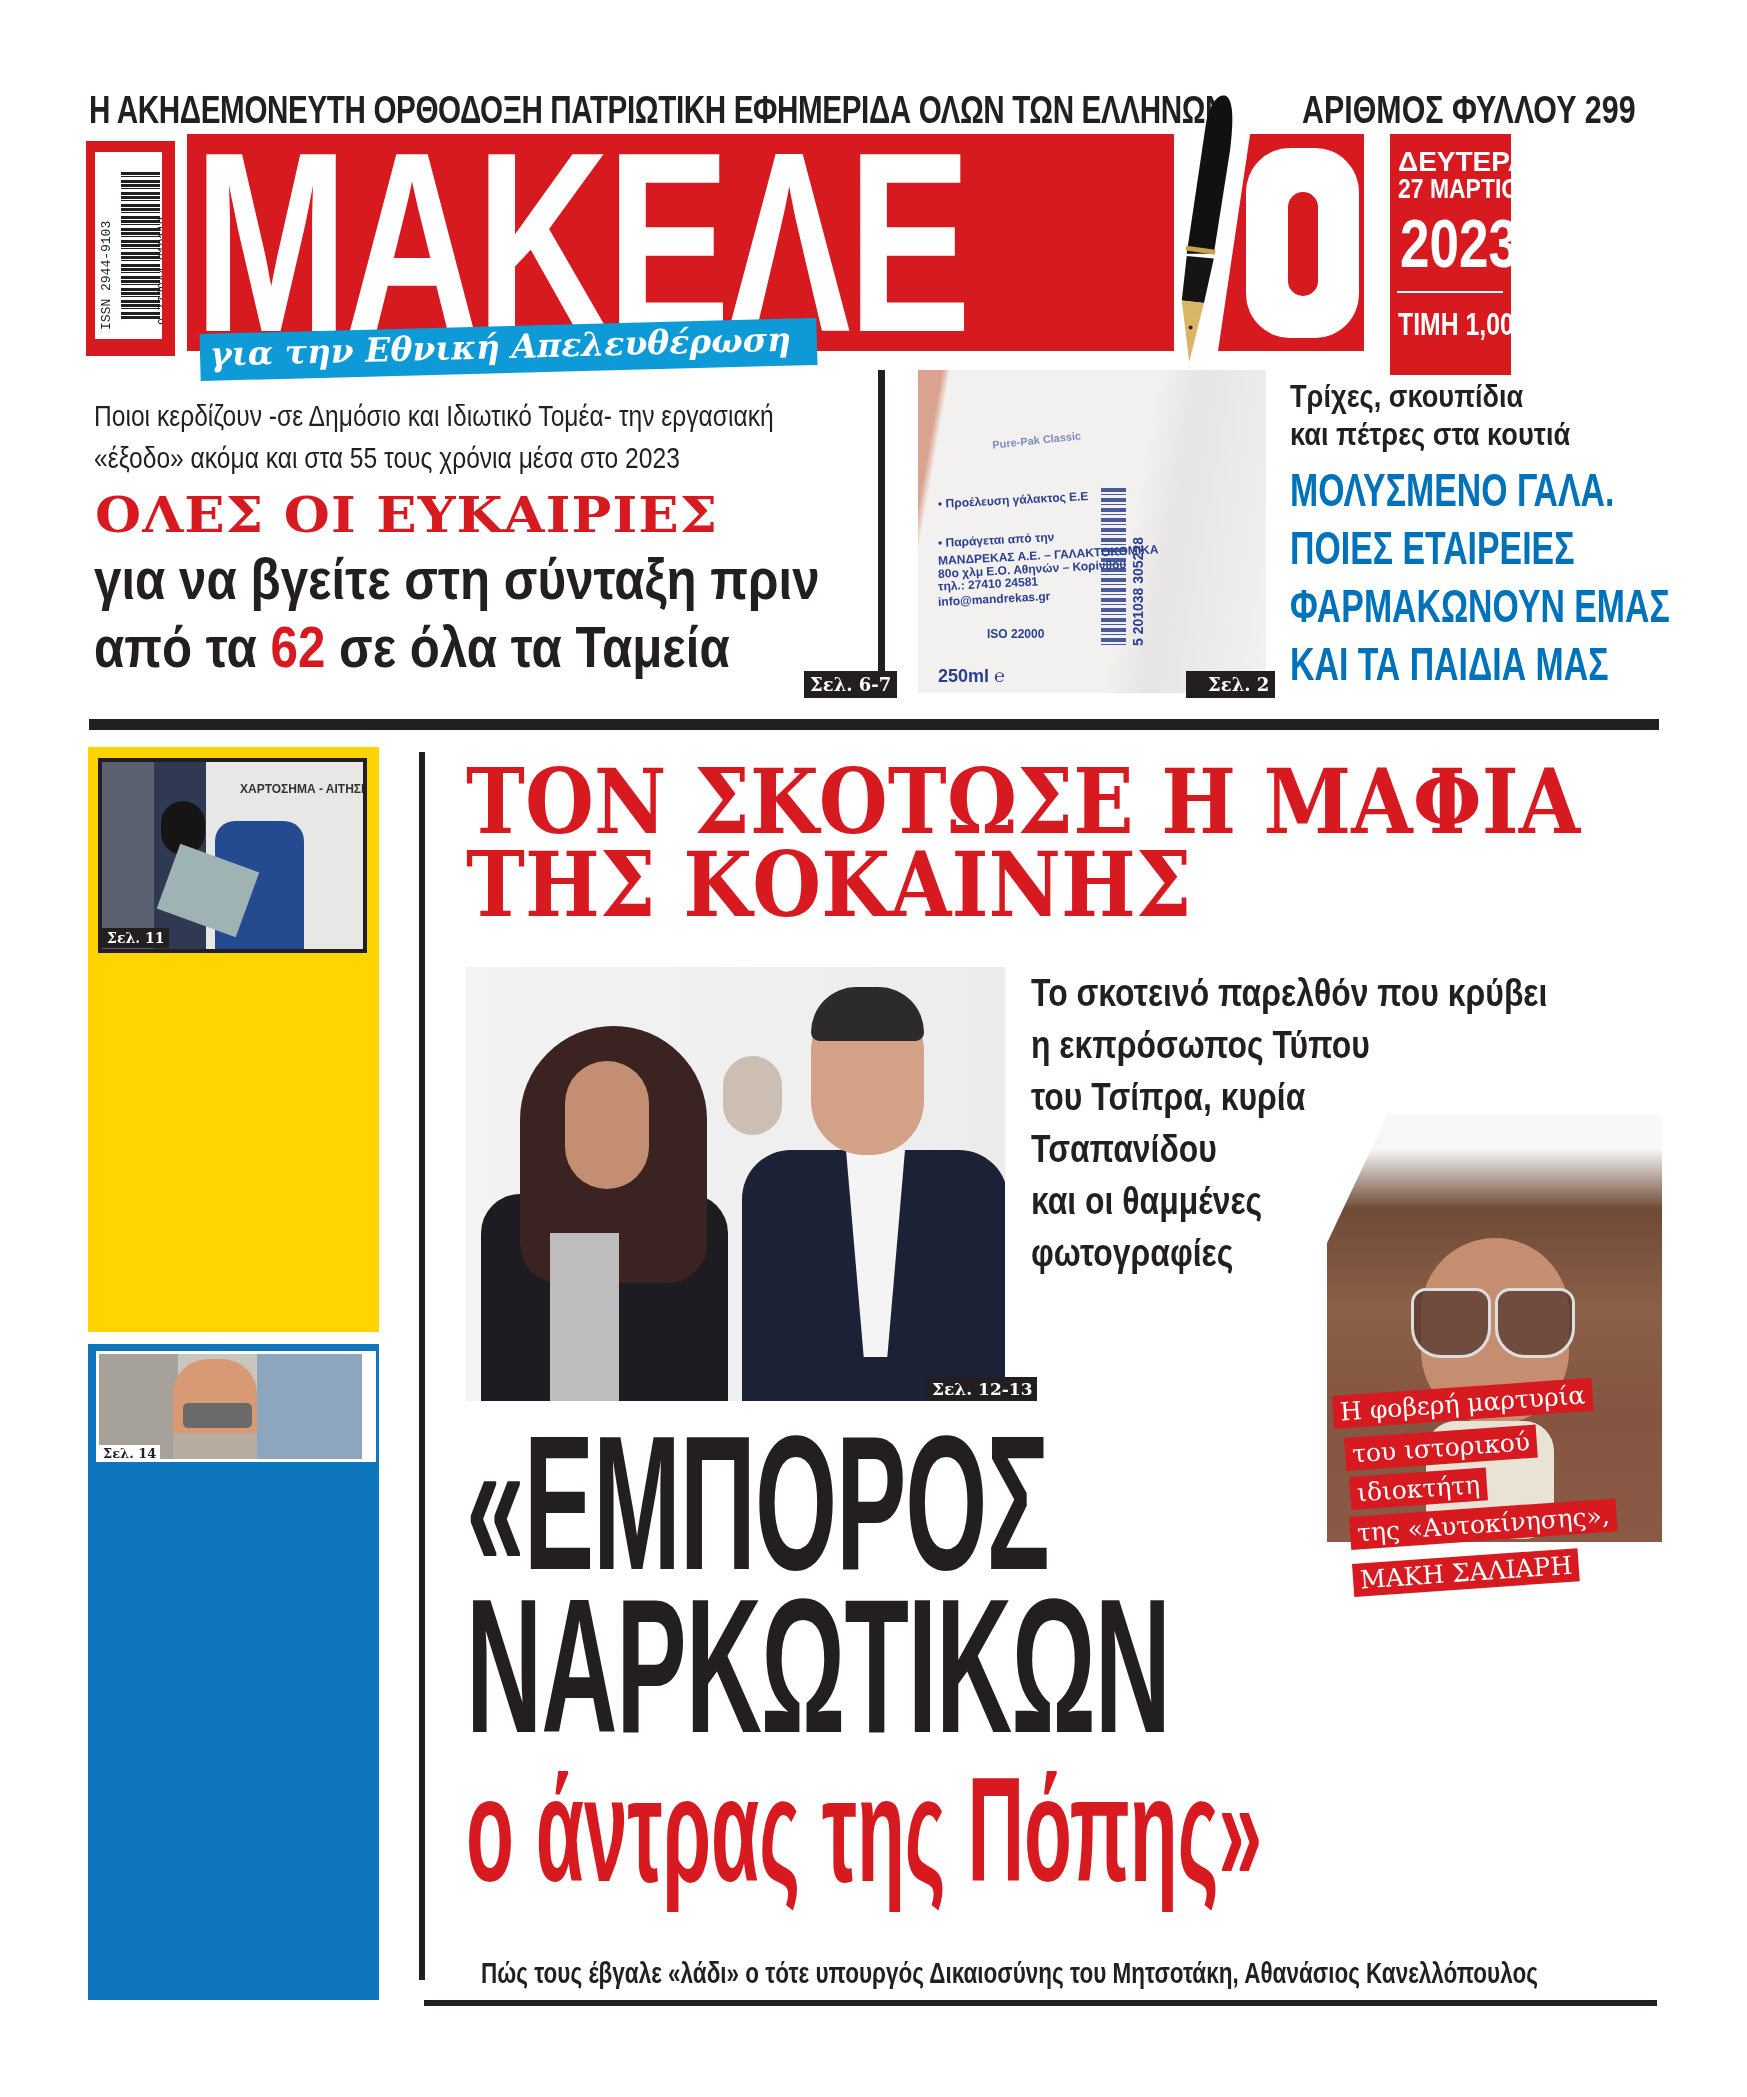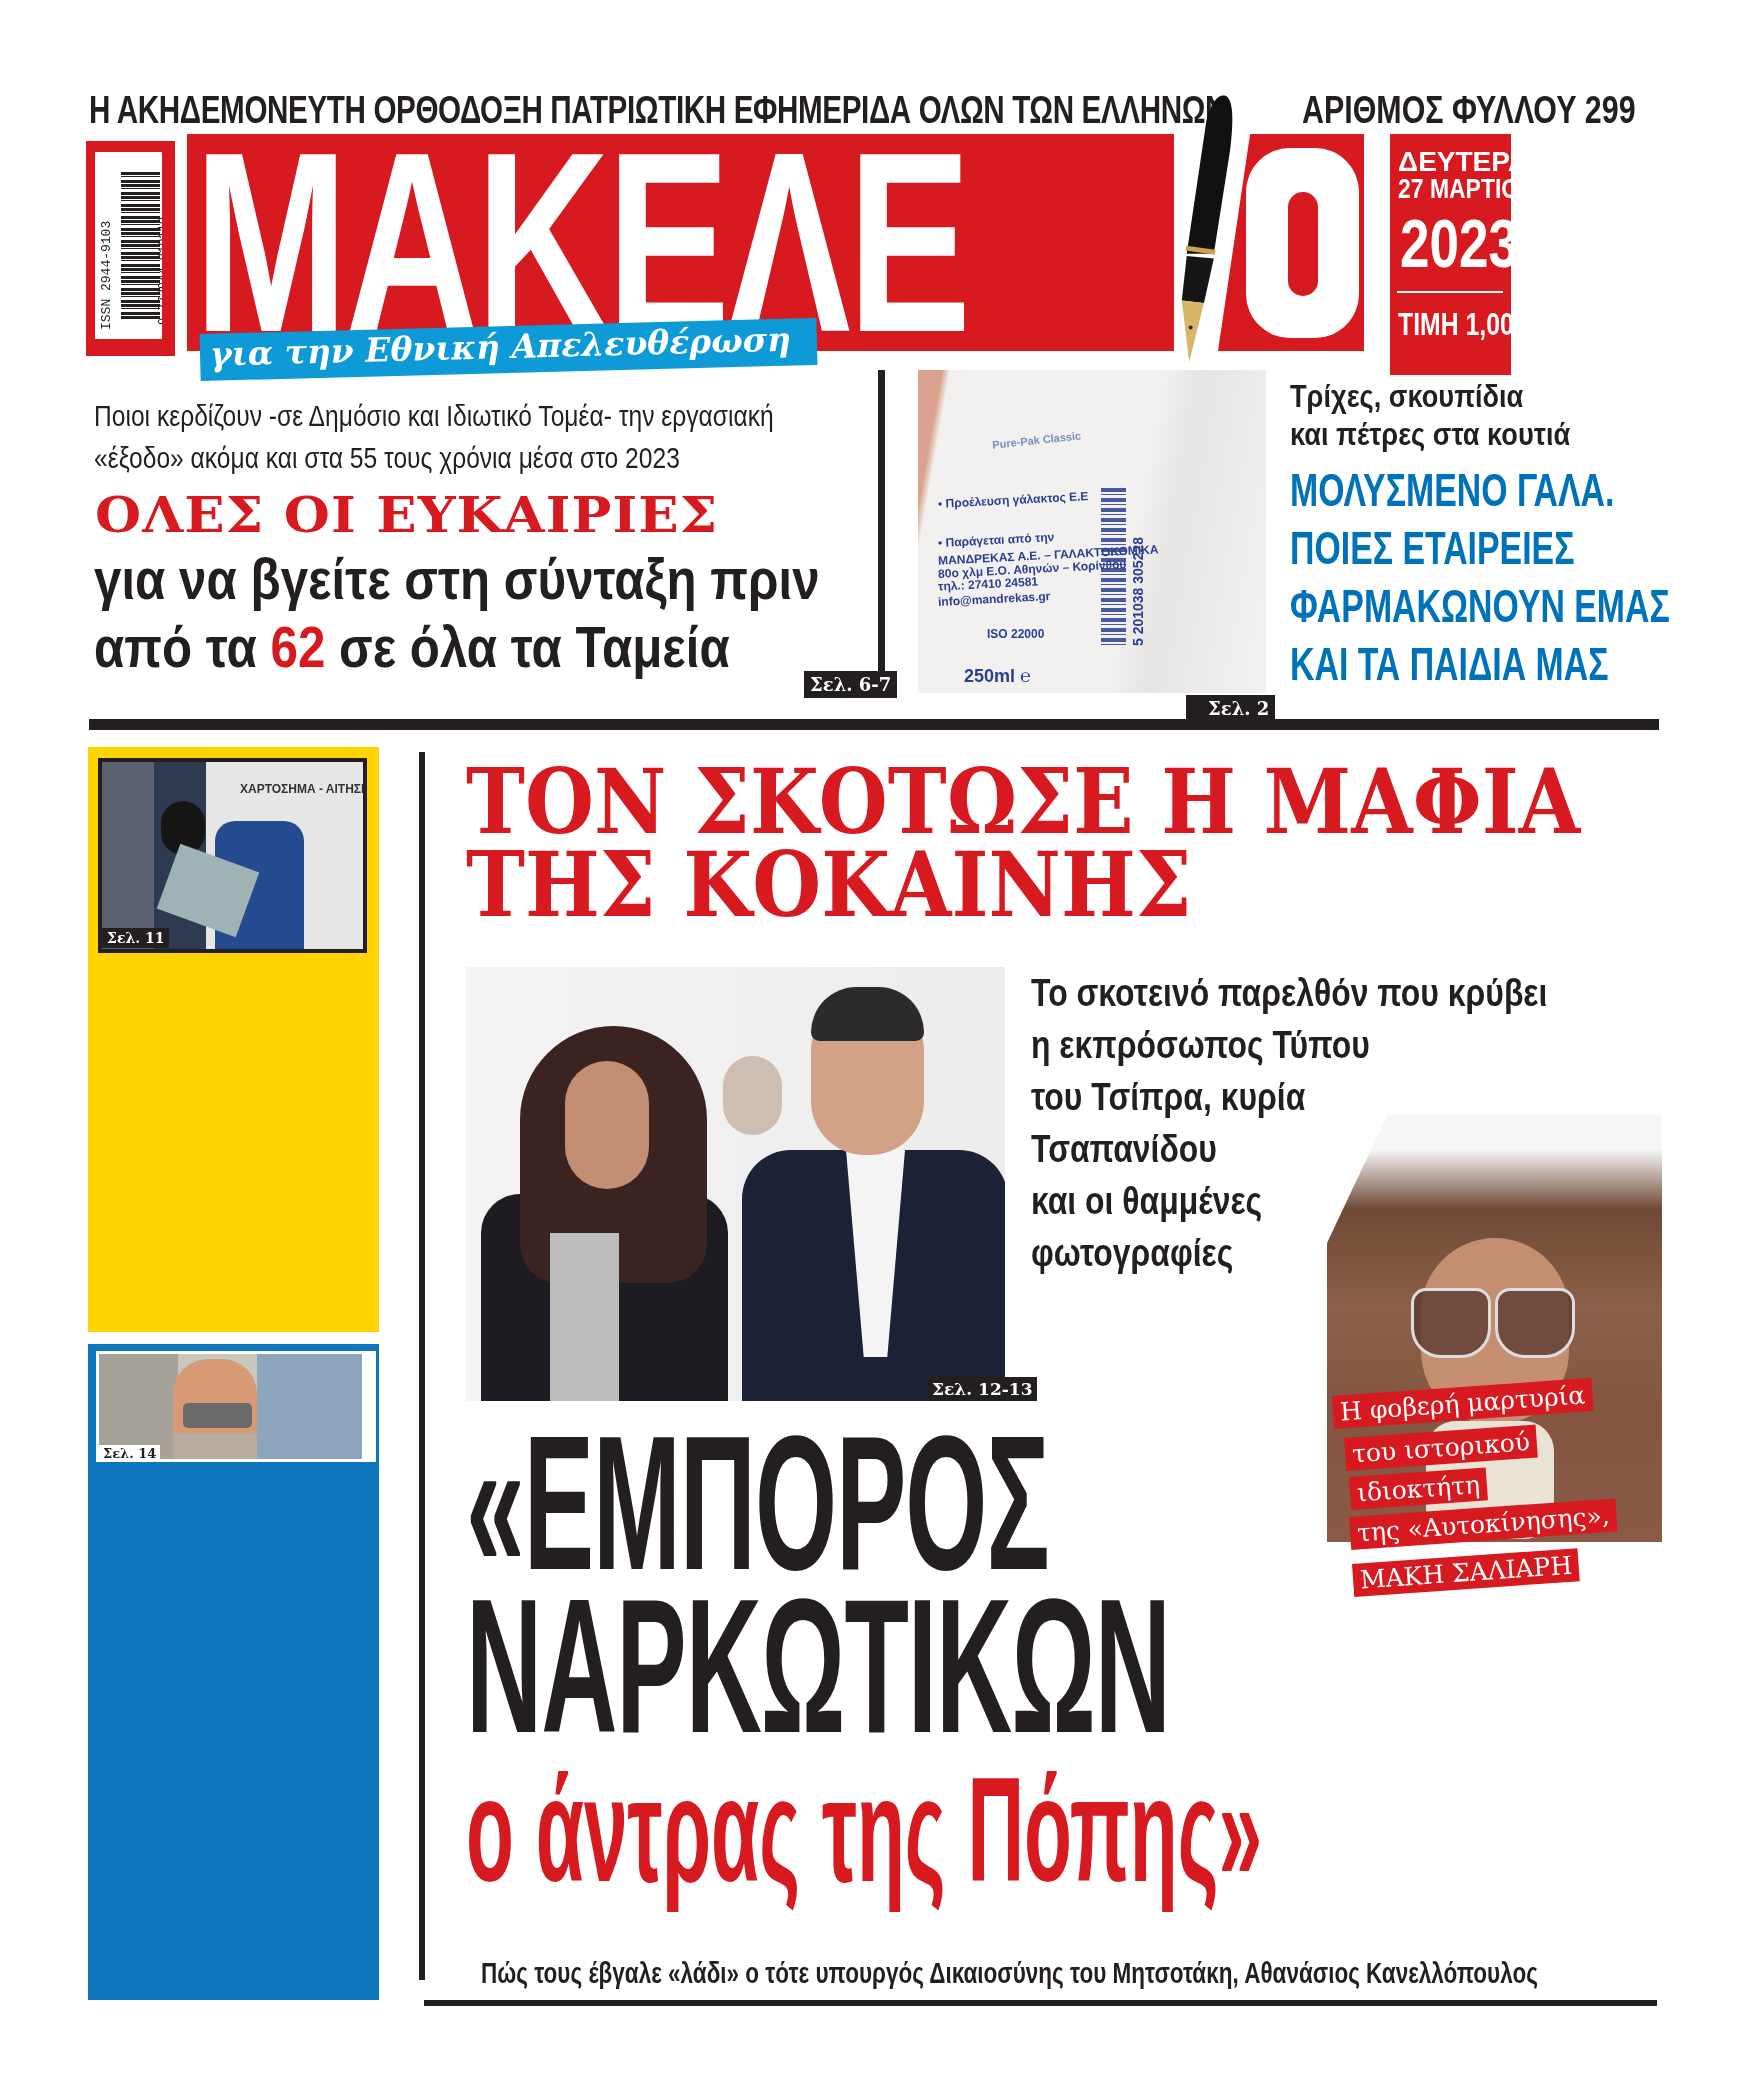--- a/index.html
+++ b/index.html
@@ -41,21 +41,21 @@
   #pension-h1{left:95px;top:486px;font-family:"DejaVu Serif",serif;font-weight:700;font-size:49px;color:#d71920;white-space:nowrap;transform:scaleX(1.08);transform-origin:left top;letter-spacing:1px;}
   #pension-h2{left:94px;top:545px;font-size:58px;font-weight:700;line-height:68px;white-space:nowrap;transform:scaleX(.85);transform-origin:left top;}
   #vrule-top{left:878px;top:370px;width:7px;height:326px;background:#231f20;}
   .pgref{background:#231f20;color:#fff;font-family:"DejaVu Serif",serif;font-weight:700;font-size:18px;padding:3px 6px;white-space:nowrap;}
   #pgref-67{left:804px;top:671px;}
 
   
   #milk-photo{left:918px;top:370px;width:348px;height:323px;background:linear-gradient(100deg,#d9a38f 0 6%,#f3f1ef 8% 60%,#e6e5e3 70%,#f2f2f2 100%);overflow:hidden;}
   #milk-photo .lbl{position:absolute;color:#2a3f8f;font-size:12px;font-weight:700;white-space:nowrap;}
   #milk-bars{position:absolute;left:183px;top:118px;width:25px;height:158px;background:repeating-linear-gradient(180deg,#2a3f8f 0 4px,transparent 4px 6px,#2a3f8f 6px 7px,transparent 7px 10px);opacity:.85;}
-  #pgref-2{left:1186px;top:695px;padding-left:22px;}
+  #pgref-2{left:1186px;top:671px;padding-left:22px;}
   #milk-kicker{left:1290px;top:377px;font-size:32px;font-weight:700;line-height:38px;white-space:nowrap;transform:scaleX(.85);transform-origin:left top;}
   #milk-h{left:1290px;top:461px;font-size:47px;font-weight:700;line-height:58px;color:#0072b9;white-space:nowrap;transform:scaleX(.72);transform-origin:left top;}
 
   #hrule-mid{left:89px;top:719px;width:1570px;height:11px;background:#231f20;}
 
   
   #yellow-box{left:88px;top:747px;width:291px;height:585px;background:#ffd400;}
   #yellow-photo{position:absolute;left:10px;top:11px;width:269px;height:195px;background:#231f20;}
   #yellow-photo-img{position:absolute;left:4px;top:4px;width:261px;height:187px;background:linear-gradient(90deg,#5b6170 0 20%,#2f3a52 20% 40%,#e7e7e5 40% 100%);overflow:hidden;}
   #yellow-photo-img .suit{position:absolute;left:113px;top:59px;width:89px;height:128px;background:#244a8f;border-radius:20px 20px 0 0;}
@@ -174,21 +174,21 @@
 
 <div class="abs" id="milk-photo">
   <div class="lbl" style="left:74px;top:64px;color:#7b8bc0;font-size:11px;transform:rotate(-6deg)">Pure-Pak Classic</div>
   <div class="lbl" style="left:20px;top:123px;transform:rotate(-3deg)">• Προέλευση γάλακτος Ε.Ε</div>
   <div class="lbl" style="left:20px;top:163px;transform:rotate(-3deg)">• Παράγεται από την</div>
   <div class="lbl" style="left:20px;top:178px;transform:rotate(-3deg)">ΜΑΝΔΡΕΚΑΣ Α.Ε. – ΓΑΛΑΚΤΟΚΟΜΙΚΑ</div>
   <div class="lbl" style="left:20px;top:192px;transform:rotate(-3deg)">80ο χλμ Ε.Ο. Αθηνών – Κορίνθου</div>
   <div class="lbl" style="left:20px;top:207px;transform:rotate(-3deg)">τηλ.: 27410 24581</div>
   <div class="lbl" style="left:20px;top:222px;transform:rotate(-3deg)">info@mandrekas.gr</div>
   <div class="lbl" style="left:69px;top:257px;">ISO 22000</div>
-  <div class="lbl" style="left:20px;top:296px;font-size:18px;margin-left:26px;">250ml ℮</div>
+  <div class="lbl" style="left:20px;top:296px;font-size:18px;">250ml ℮</div>
   <div id="milk-bars"></div>
   <div class="lbl" style="left:212px;top:276px;transform:rotate(-90deg);transform-origin:left top;font-size:14px">5 201038 305228</div>
 </div>
 <div class="abs pgref" id="pgref-2">Σελ. 2</div>
 <div class="abs cond" id="milk-kicker">
   <div>Τρίχες, σκουπίδια</div>
   <div>και πέτρες στα κουτιά</div>
 </div>
 <div class="abs cond" id="milk-h">
   <div>ΜΟΛΥΣΜΕΝΟ ΓΑΛΑ.</div>

